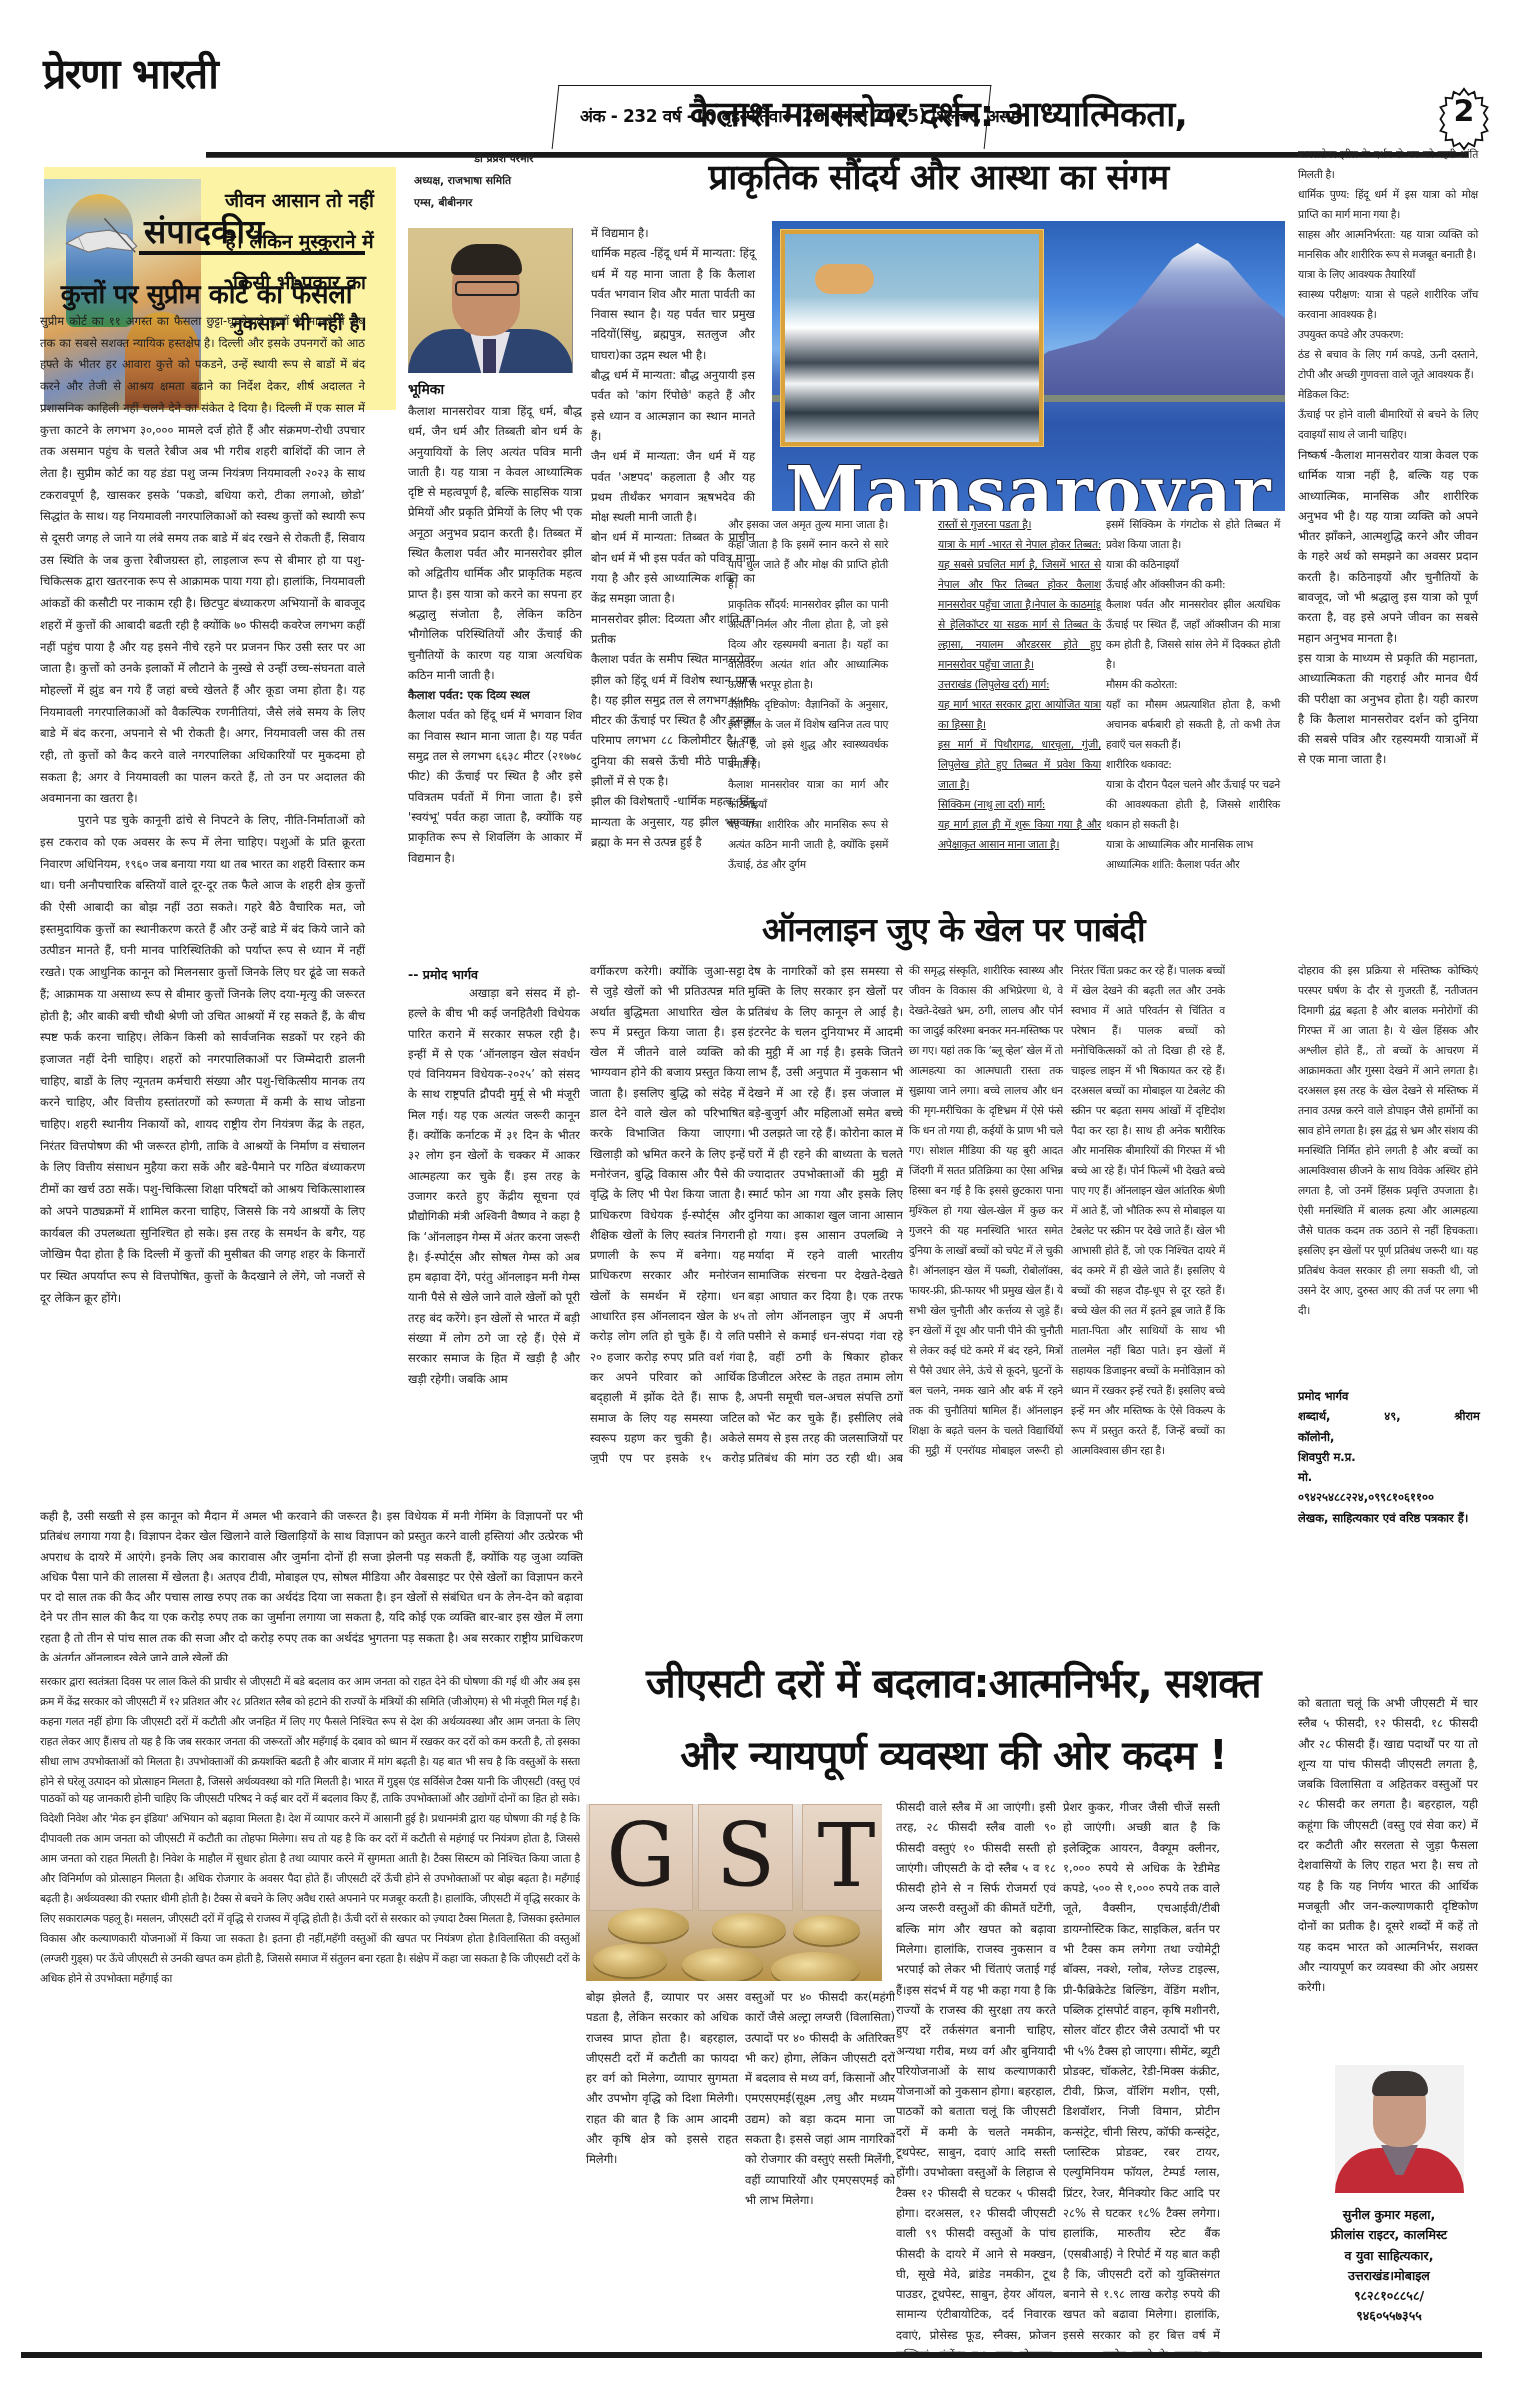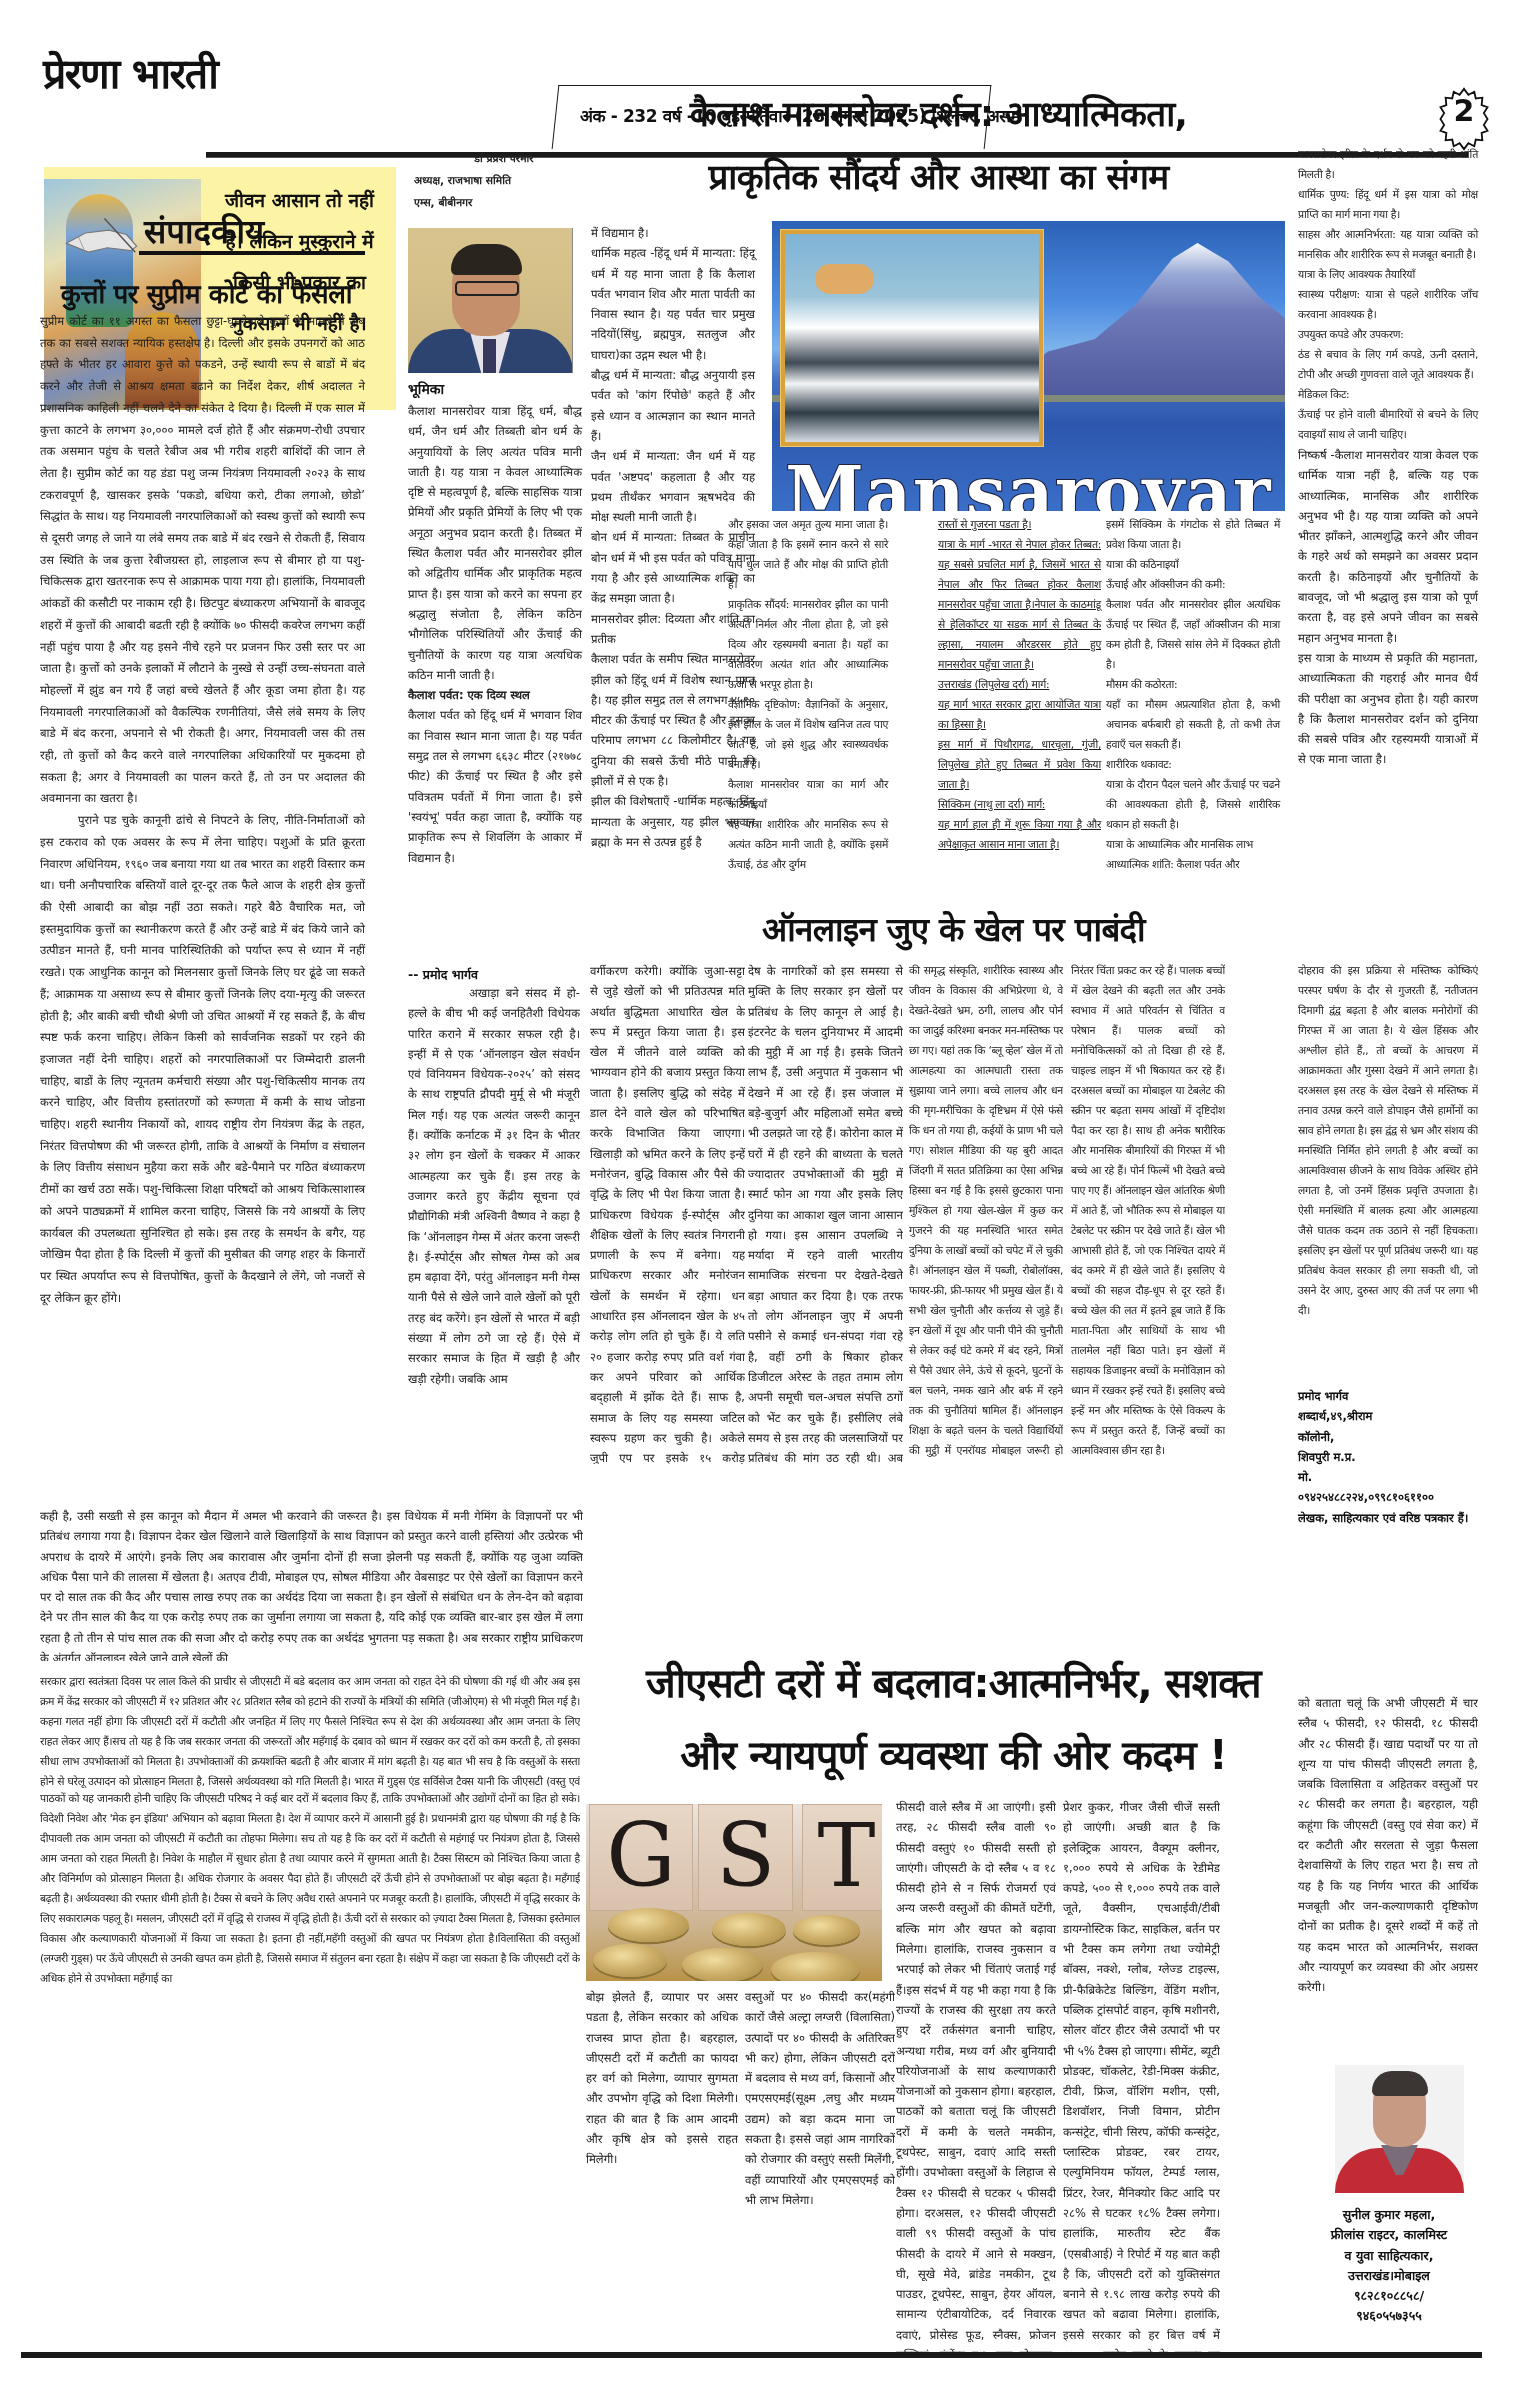--- a/index.html
+++ b/index.html
@@ -65,21 +65,21 @@
   .g-headline { left: 584px; top: 906px; width: 739px; text-align: center; font-weight: bold; font-size: 33px; color: #111; letter-spacing: -0.7px; }
   .g-author { left: 408px; top: 966px; font-weight: bold; font-size: 12.6px; color: #111; }
   .g-col1 { left: 408px; top: 983px; width: 172px; }
   .g-col1 .indent { text-indent: 61px; }
   .g-col2 { left: 590px; top: 961px; width: 155px; }
   .g-col3 { left: 748px; top: 961px; width: 155px; }
   .g-col4 { left: 909px; top: 961px; width: 154px; }
   .g-col5 { left: 1071px; top: 961px; width: 154px; }
   .g-col7 { left: 1298px; top: 961px; width: 180px; }
   .g-sign { left: 1298px; top: 1386px; width: 182px; font-weight: bold; font-size: 11.5px; line-height: 20.3px; color: #111; }
-  .g-sign .row { display: flex; }
+  .g-sign .row { display: flex; justify-content: space-between; }
   .g-bottom { left: 40px; top: 1462px; width: 1242px; }
 
   
   .gst-headline { left: 584px; top: 1647px; width: 739px; text-align: center; font-weight: bold; font-size: 40px; line-height: 72px; color: #111; letter-spacing: -0.7px; }
   .gst-top { left: 40px; top: 1672px; width: 540px; }
   .gst-image { left: 586px; top: 1804px; width: 296px; height: 177px; overflow: hidden; background: linear-gradient(180deg, #ece5df 0%, #d8c7b8 40%, #cdb48f 70%, #b89348 100%); }
   .gst-image .block { position: absolute; top: 0; height: 107px; background: linear-gradient(180deg, #e8d7c7 0%, #d9c2ad 100%); border: 0.7px solid #c7ad95; }
   .gst-image .block span { position: absolute; left: 0; right: 0; top: 7.4px; text-align: center; font-family: "DejaVu Serif", serif; font-size: 87px; line-height: 89px; color: #1f1a17; }
   .gst-image .coin { position: absolute; border-radius: 50%; background: radial-gradient(ellipse at 40% 35%, #f1dda1 0%, #cfb06a 45%, #a48640 100%); box-shadow: 0 2.2px 0 #8d7236; }
   .gst-col1 { left: 586px; top: 1987px; width: 152px; }

